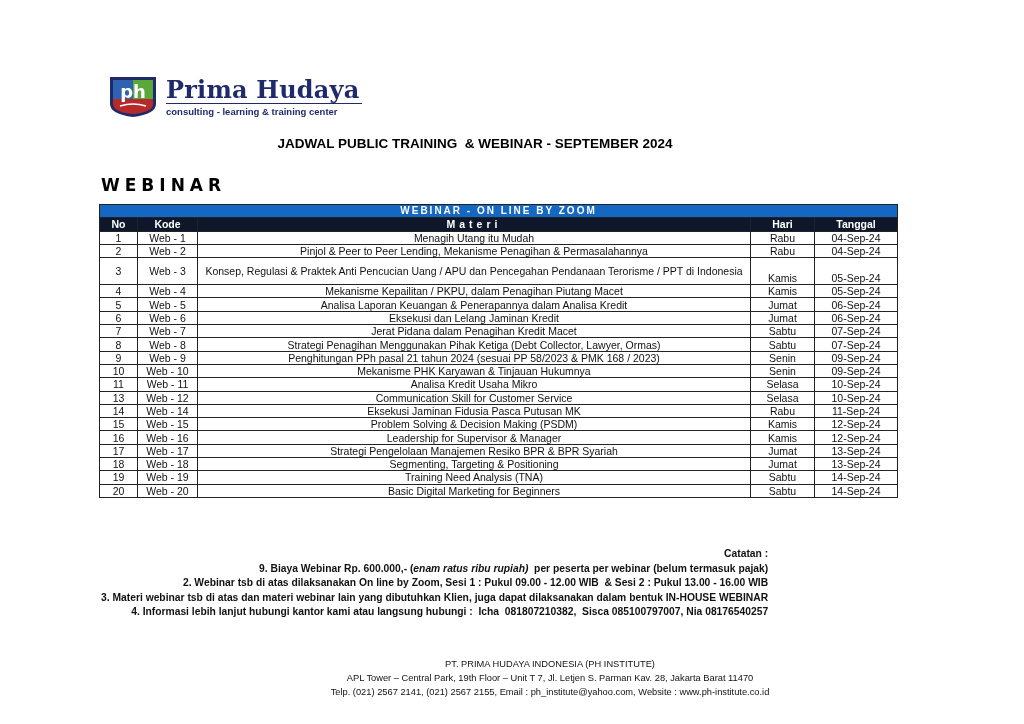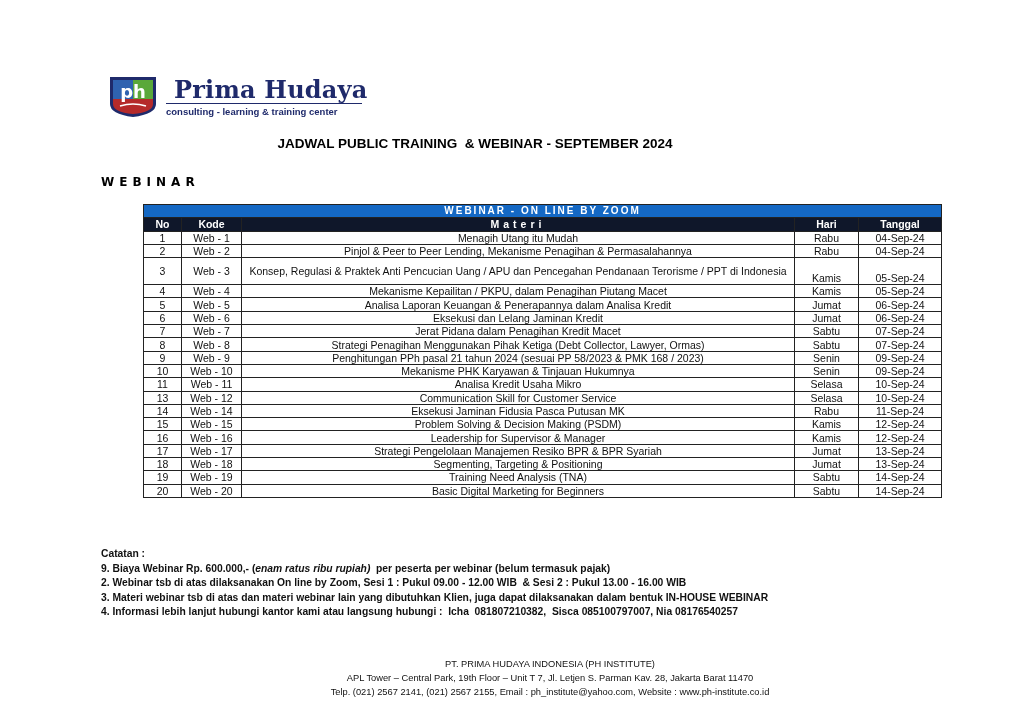--- a/index.html
+++ b/index.html
@@ -1,37 +1,37 @@
 <!DOCTYPE html>
 <html><head>
 <meta charset="utf-8">
 <style>
   html, body { margin: 0; padding: 0; background: #ffffff; }
   body { width: 1024px; height: 724px; position: relative; overflow: hidden; font-family: "Liberation Sans", sans-serif; color: #111; }
 
   .logo { position: absolute; left: 108px; top: 74px; width: 260px; height: 46px; }
   .logo-badge { position: absolute; left: 0; top: 0; width: 50px; height: 44px; }
-  .logo-name { position: absolute; left: 58px; top: 1px; font-family: "DejaVu Serif", serif; font-weight: bold; font-size: 24px; color: #1f2a6b; letter-spacing: 0.2px; white-space: nowrap; margin-left: 8px; }
+  .logo-name { position: absolute; left: 58px; top: 1px; font-family: "DejaVu Serif", serif; font-weight: bold; font-size: 24px; color: #1f2a6b; letter-spacing: 0.2px; white-space: nowrap; }
   .logo-rule { position: absolute; left: 58px; top: 29px; width: 196px; height: 1px; background: #1f2a6b; }
   .logo-tag { position: absolute; left: 58px; top: 32px; font-family: Liberation Sans, sans-serif; font-weight: bold; font-size: 9.5px; color: #1f2a6b; white-space: nowrap; }
 
   .doc-title { position: absolute; left: 0; width: 950px; top: 136px; text-align: center; font-family: "Liberation Sans", sans-serif; font-weight: bold; font-size: 13.5px; color: #000; white-space: pre; }
-  .section-title { position: absolute; left: 101px; top: 175px; font-family: "DejaVu Sans", sans-serif; font-weight: bold; font-size: 12px; letter-spacing: 5px; color: #000; }
-
-  table.schedule { position: absolute; left: 99px; top: 204px; width: 798px; border-collapse: collapse; table-layout: fixed; font-family: "Liberation Sans", sans-serif; font-size: 10.5px; margin-left: 44px; }
+  .section-title { position: absolute; left: 101px; top: 175px; font-family: "DejaVu Sans", sans-serif; font-weight: bold; font-size: 17px; letter-spacing: 5px; color: #000; }
+
+  table.schedule { position: absolute; left: 99px; top: 204px; width: 798px; border-collapse: collapse; table-layout: fixed; font-family: "Liberation Sans", sans-serif; font-size: 10.5px; }
   table.schedule td, table.schedule th { border: 1px solid #222; padding: 0 3px; height: 12.3px; line-height: 12px; white-space: nowrap; overflow: hidden; }
   .banner th { background: #1468c4; color: #fff; font-size: 10px; font-weight: bold; letter-spacing: 2px; text-align: center; border-color: #1468c4; height: 12px; }
   .hdr th { background: #0f172a; color: #fff; font-weight: bold; font-size: 10.5px; text-align: center; border-color: #0c3f7a; }
   .hdr th.materi-h { letter-spacing: 4px; }
   td.c { text-align: center; }
   td.l { text-align: center; }
   tr.tall td { height: 26px; }
   tr.tall td.bottom { vertical-align: bottom; }
 
-  .notes { position: absolute; left: 101px; top: 547px; font-family: "Liberation Sans", sans-serif; font-size: 10.3px; font-weight: bold; line-height: 14.6px; }
+  .notes { position: absolute; left: 101px; top: 547px; font-family: "Liberation Sans", sans-serif; font-size: 10.3px; font-weight: bold; line-height: 14.6px; text-align: right; }
   .notes div { white-space: pre; }
   .notes em { font-style: italic; }
 
   .footer { position: absolute; left: 0; width: 1100px; top: 657px; text-align: center; font-family: "Liberation Sans", sans-serif; font-size: 9.3px; line-height: 14.2px; color: #111; }
   .footer div { white-space: pre; }
 </style>
 </head>
 <body>
 
 <div class="logo">

